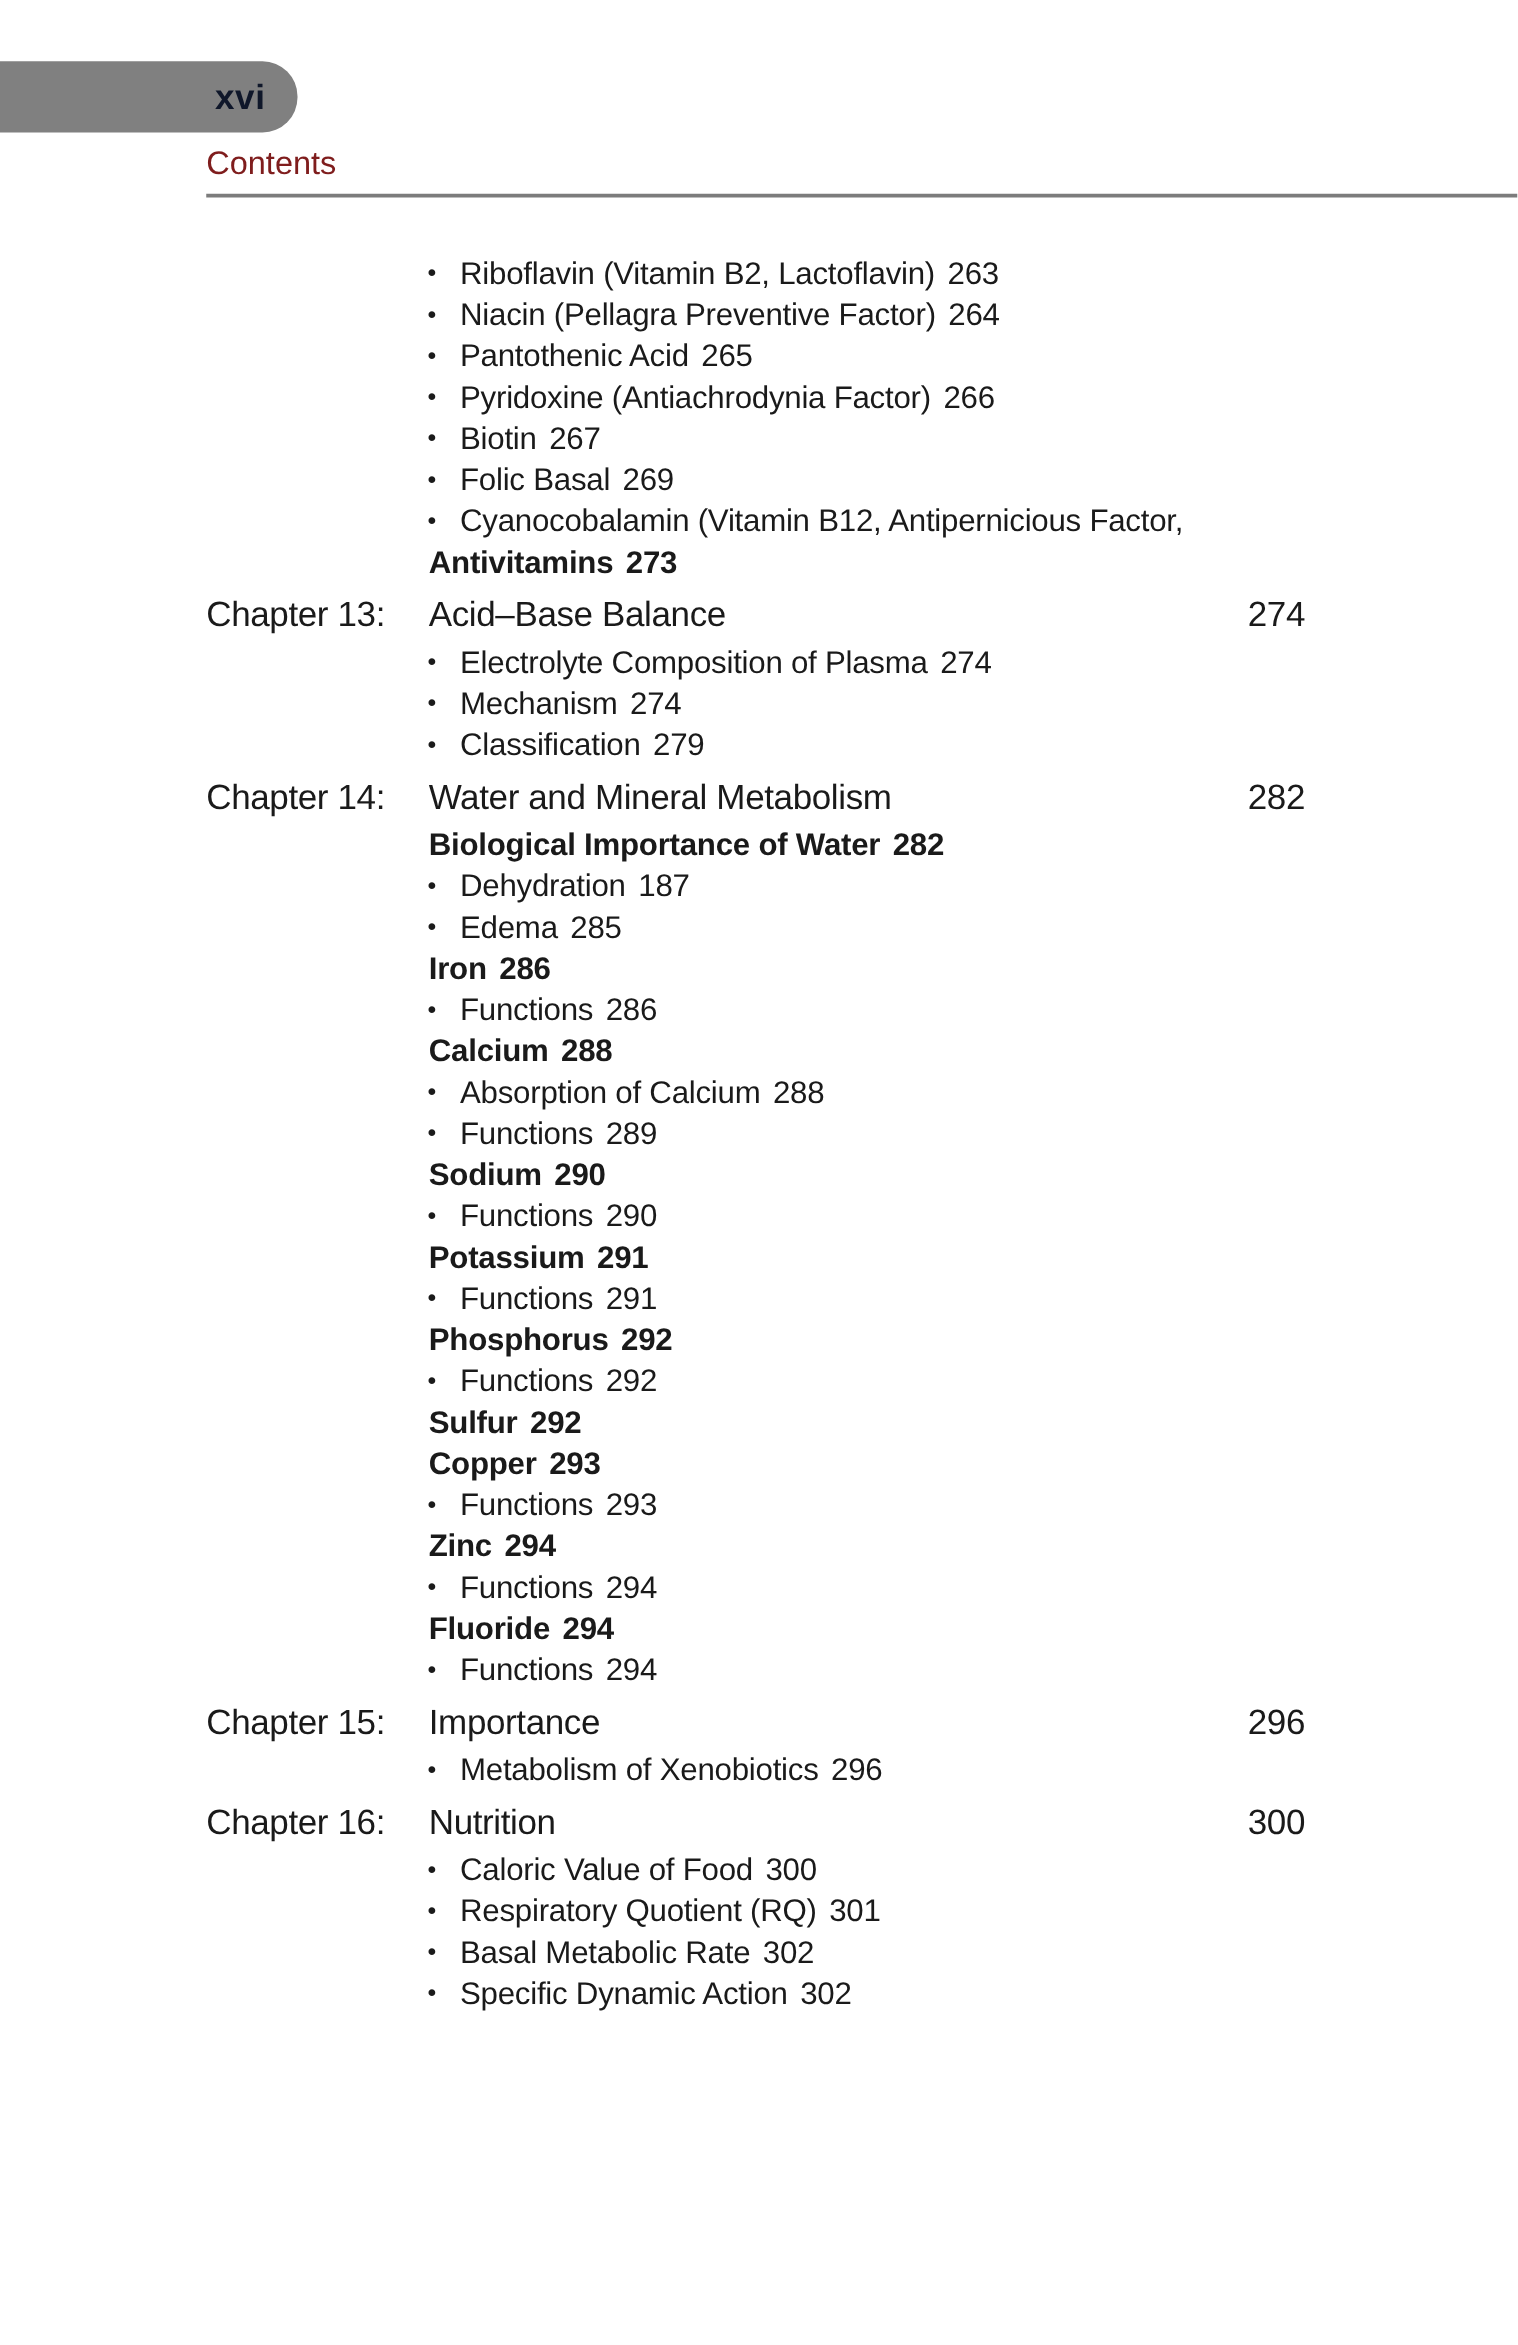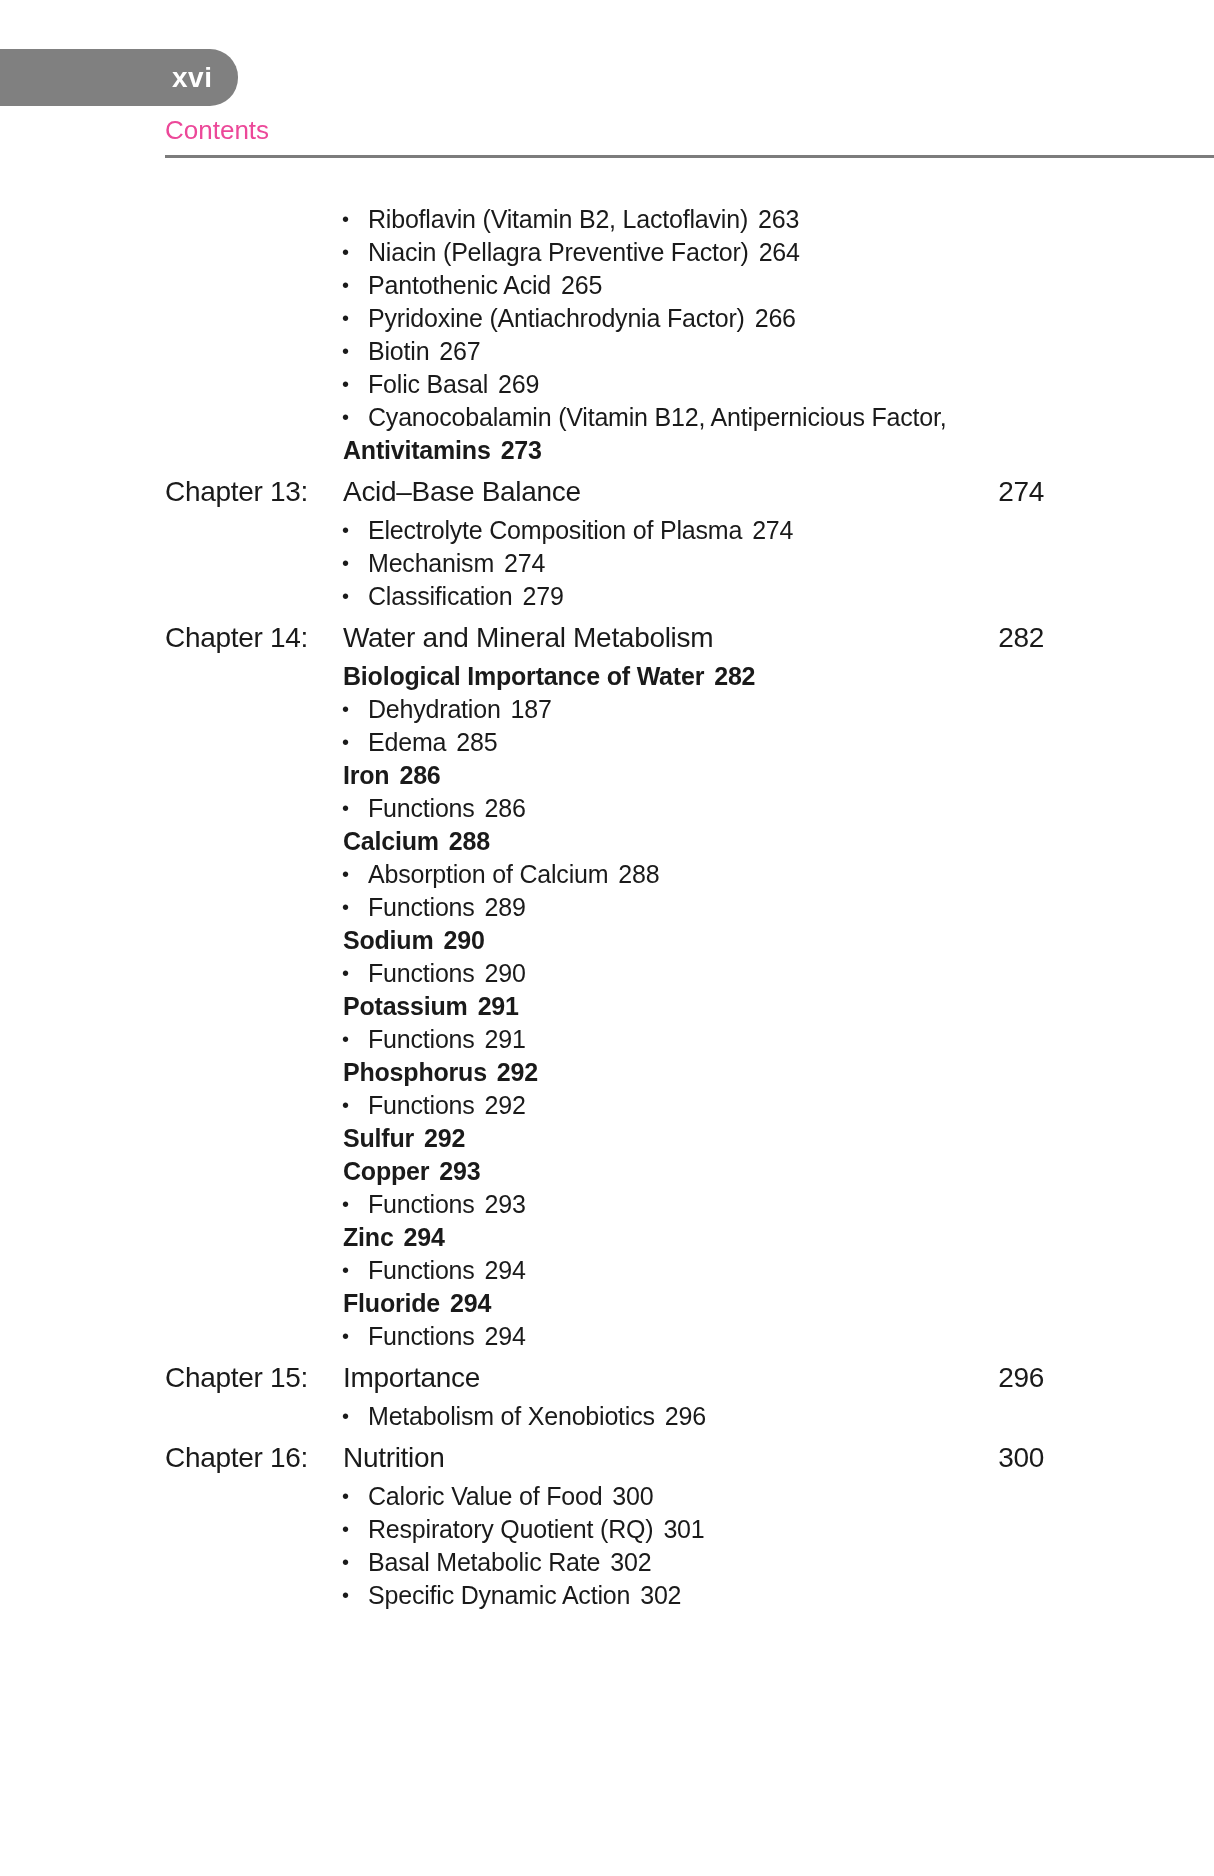--- a/index.html
+++ b/index.html
@@ -1,19 +1,19 @@
 <!DOCTYPE html>
 <html><head>
 <meta charset="utf-8">
 <style>
   html, body { margin:0; padding:0; background:#ffffff; }
   body { width:1214px; height:1876px; position:relative; overflow:hidden; color:#1a1a1a; font-family:"Liberation Sans", sans-serif; }
   .tab { position:absolute; left:0; top:49px; width:238px; height:57px; background:#808080; border-radius:0 28px 28px 0; }
-  .tab-label { position:absolute; left:172px; top:0; line-height:57px; color:#ffffff; font-weight:bold; font-size:28px; letter-spacing:0.5px; }
-  .running-head { position:absolute; left:165px; top:114px; font-size:26px; line-height:32px; color:#ec4899; }
+  .tab-label { position:absolute; left:172px; top:0; line-height:57px; color:#0f172a; font-weight:bold; font-size:28px; letter-spacing:0.5px; }
+  .running-head { position:absolute; left:165px; top:114px; font-size:26px; line-height:32px; color:#7f1d1d; }
   .rule { position:absolute; left:165px; right:0; top:155px; height:3px; background:#7c7c7c; }
   .toc { position:absolute; left:165px; top:203px; width:880px; }
   .item { position:relative; height:33px; line-height:33px; font-size:25px; padding-left:203px; white-space:nowrap; letter-spacing:-0.2px; }
   .item.bullet { padding-left:203px; }
   .item .bul { position:absolute; left:177px; top:0; font-size:20px; }
   .item .txt { padding-left:0;text-align:center; }
   .item.bullet .txt { padding-left:0; }
   .item.heading { font-weight:bold; padding-left:178px; }
   .item.bullet { padding-left:203px; }
   .item .pg { margin-left:10px; }

